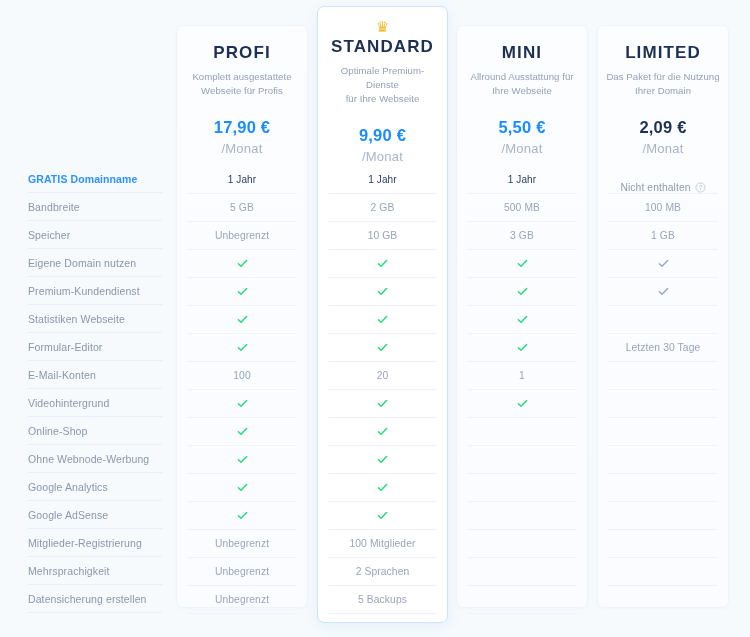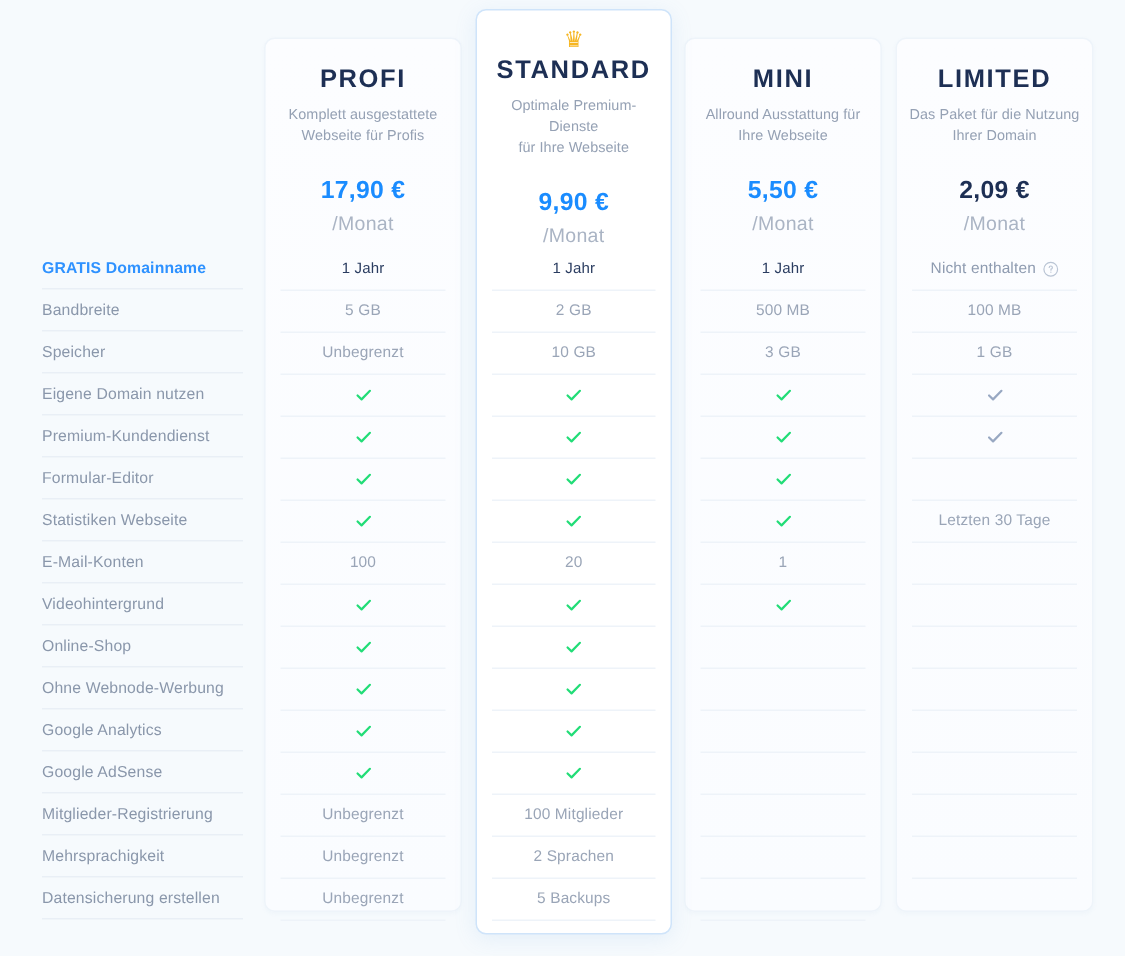--- a/index.html
+++ b/index.html
@@ -149,20 +149,21 @@
   }
   .val-row.first {
     color: #2a3c60;
     font-weight: 400;
     font-size: 10px;
   }
   .val-row.muted-first {
     color: #8e9bb0;
     font-weight: 400;
     gap: 4px;
+    align-items: flex-end;
   }
 
   
   .check {
     width: 11px;
     height: 11px;
     display: block;
   }
   .check path { stroke: #22dd77; }
   .check.grey path { stroke: #98a8c2; }
@@ -179,22 +180,22 @@
 <body>
 
 <div id="stage">
 
   <div id="feature-col">
       <div class="feat-row">GRATIS Domainname</div>
       <div class="feat-row">Bandbreite</div>
       <div class="feat-row">Speicher</div>
       <div class="feat-row">Eigene Domain nutzen</div>
       <div class="feat-row">Premium-Kundendienst</div>
+      <div class="feat-row">Statistiken Webseite</div>
       <div class="feat-row">Formular-Editor</div>
-      <div class="feat-row">Statistiken Webseite</div>
       <div class="feat-row">E-Mail-Konten</div>
       <div class="feat-row">Videohintergrund</div>
       <div class="feat-row">Online-Shop</div>
       <div class="feat-row">Ohne Webnode-Werbung</div>
       <div class="feat-row">Google Analytics</div>
       <div class="feat-row">Google AdSense</div>
       <div class="feat-row">Mitglieder-Registrierung</div>
       <div class="feat-row">Mehrsprachigkeit</div>
       <div class="feat-row">Datensicherung erstellen</div>
     </div>

